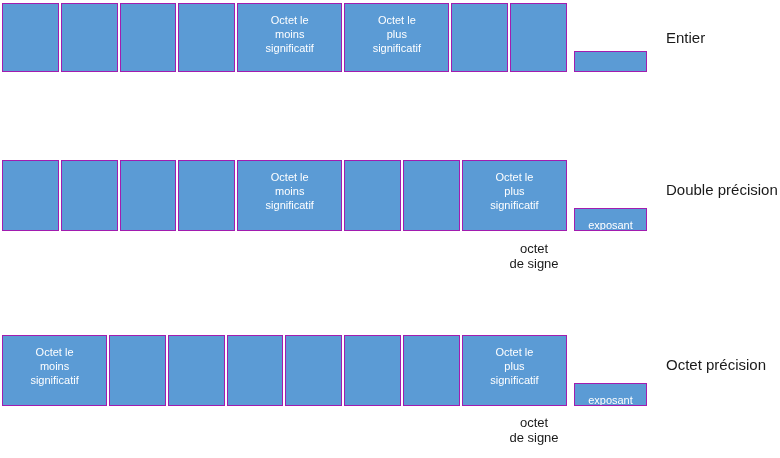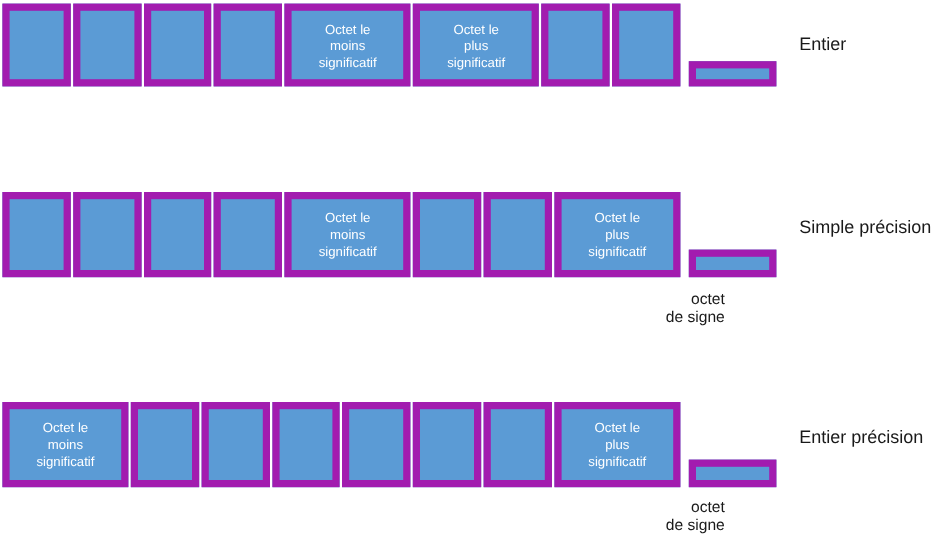--- a/index.html
+++ b/index.html
@@ -10,21 +10,21 @@
     position:absolute;left:2px;width:645px;
     display:flex;gap:2px;box-sizing:border-box;
   }
   .row-entier{top:3px;height:69px;}
   .row-simple{top:160px;height:71px;}
   .row-double{top:335px;height:71px;}
 
   .cell{
     flex:1 1 auto;
     background:#5b9bd5;
-    border:6px solid #a21caf;
+    border:1px solid #a21caf;
     box-sizing:border-box;
     color:#ffffff;
     font-size:11px;
     line-height:14px;
     text-align:center;
     padding:9px 1px 0 1px;
     white-space:pre-line;
     overflow:hidden;
   }
   .cell.exp{
@@ -37,21 +37,21 @@
     position:absolute;left:666px;
     font-size:15px;color:#1a1a1a;
     white-space:nowrap;
   }
   .label-entier{top:29px;}
   .label-simple{top:181px;}
   .label-double{top:356px;}
 
   .sign-note{
     position:absolute;left:464px;width:140px;
-    text-align:right;
+    text-align:center;
     font-size:13px;line-height:15px;
     color:#1a1a1a;
     white-space:pre-line;
   }
   .note-simple{top:241px;}
   .note-double{top:415px;}
 </style>
 </head>
 <body>
 
@@ -86,36 +86,36 @@
     <div class="cell"></div>
     <div class="cell">Octet le
 plus
 significatif</div>
     <div class="cell exp">exposant
 moins de
 128</div>
   </div>
   <div class="sign-note note-simple">octet
 de signe</div>
-  <div class="row-label label-simple">Simple précision</div>
+  <div class="row-label label-simple">Double précision</div>
 
   <div class="byte-row row-double">
     <div class="cell">Octet le
 moins
 significatif</div>
     <div class="cell"></div>
     <div class="cell"></div>
     <div class="cell"></div>
     <div class="cell"></div>
     <div class="cell"></div>
     <div class="cell"></div>
     <div class="cell">Octet le
 plus
 significatif</div>
     <div class="cell exp">exposant
 moins de
 128</div>
   </div>
   <div class="sign-note note-double">octet
 de signe</div>
-  <div class="row-label label-double">Entier précision</div>
+  <div class="row-label label-double">Octet précision</div>
 
 </div>
 
 </body></html>

